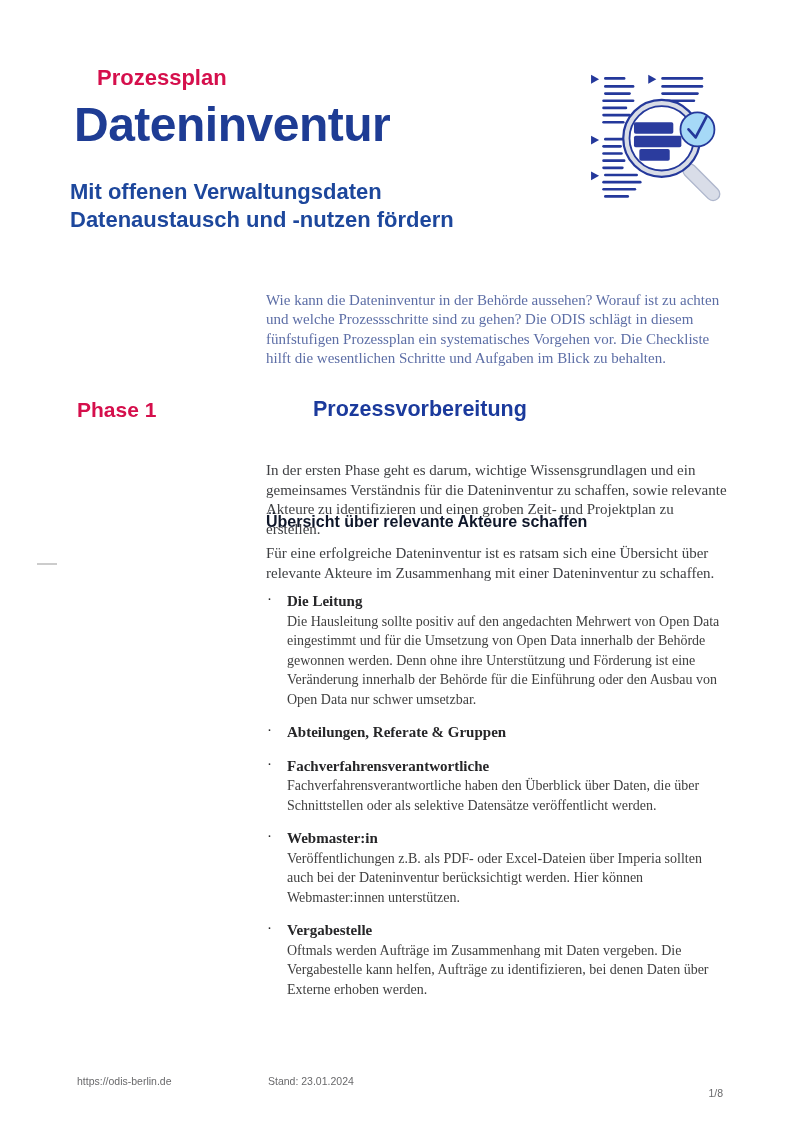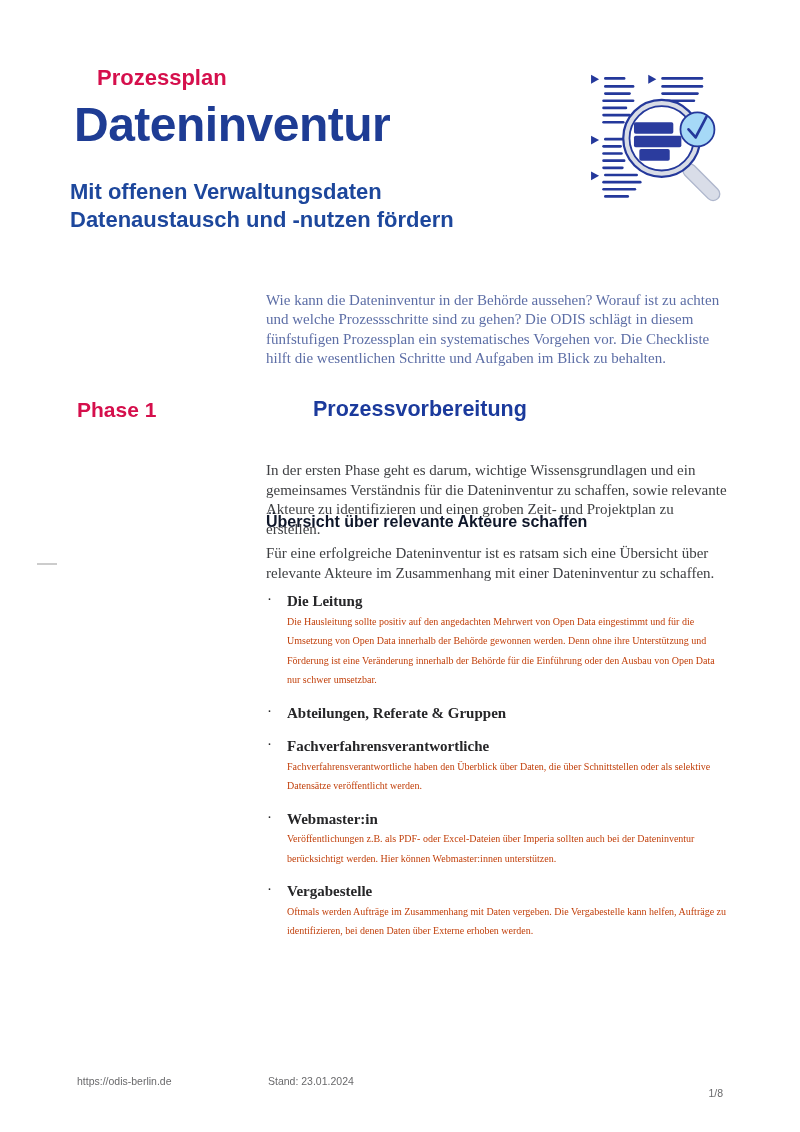--- a/index.html
+++ b/index.html
@@ -55,22 +55,22 @@
   .bullet{position:relative;padding-left:21px;margin-bottom:14px;}
   .bullet .marker{
     position:absolute;left:1px;top:-1px;color:#2a2a2c;
     font-family:"Liberation Serif",serif;font-size:15px;
   }
   .bullet .b-title{
     font-family:"Liberation Serif",serif;font-size:15px;font-weight:bold;
     color:#262628;line-height:19.5px;
   }
   .bullet .b-text{
-    font-family:"Liberation Serif",serif;font-size:10px;line-height:19.5px;
-    color:#c2410c;hyphens:manual;-webkit-hyphens:manual;
+    font-family:"Liberation Serif",serif;font-size:14px;line-height:19.5px;
+    color:#404040;hyphens:manual;-webkit-hyphens:manual;
   }
   
   .fold-mark{position:absolute;left:37px;top:563px;width:20px;height:2px;background:#cccccc;}
   
   .footer{position:absolute;left:0;top:1075px;width:800px;height:20px;
     font-size:10.5px;color:#69696b;}
   .footer .f-url{position:absolute;left:77px;top:0;color:#69696b;text-decoration:none;}
   .footer .f-date{position:absolute;left:268px;top:0;}
   .footer .f-page{position:absolute;right:77px;top:0;margin-top:12px;}
 </style>

